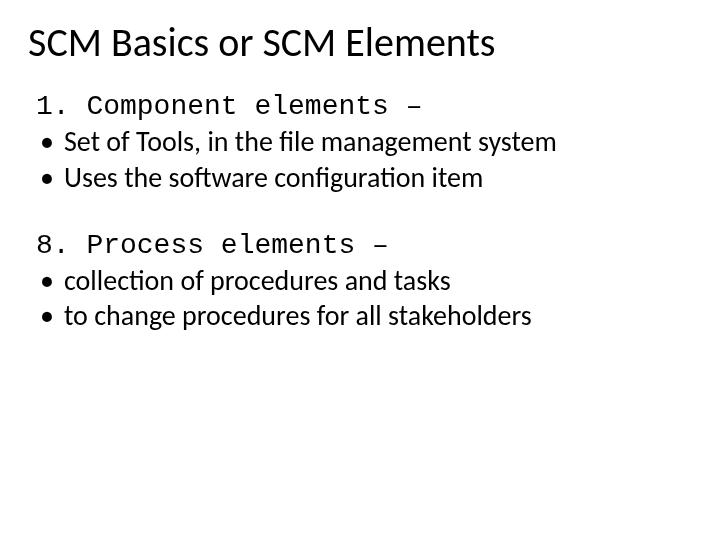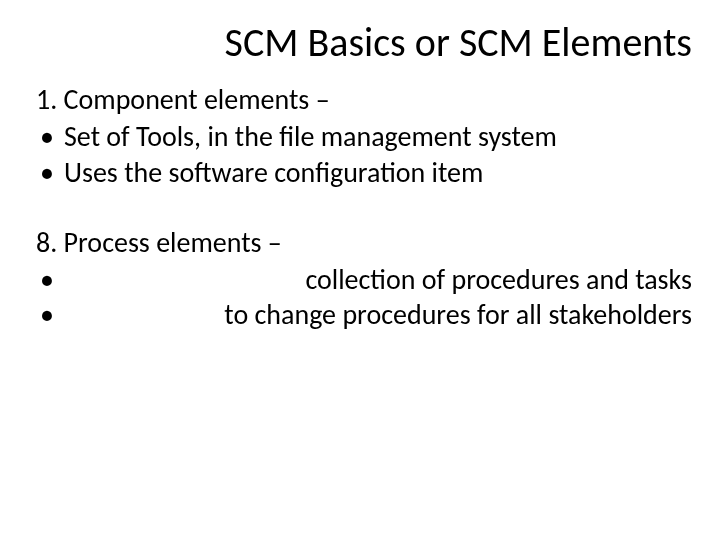--- a/index.html
+++ b/index.html
@@ -11,30 +11,31 @@
     font-family: Calibri, "Segoe UI", Arial, sans-serif;
     color: #000;
   }
   .slide {
     width: 720px;
     height: 540px;
     box-sizing: border-box;
     padding: 18px 28px 0 28px;
   }
   .title {
-    text-align: right;
+    text-align: left;
     font-size: 40px;
     font-weight: 400;
-    margin: 0 0 15px 0;
+    margin: 0 0 24px 0;
     letter-spacing: 0px;
   }
   .section-heading {
     font-size: 28px;
     margin: 4px 0 2px 0;
     padding-left: 8px;
+    font-family: Liberation Mono, monospace;
   }
   .bullets {
     list-style: none;
     margin: 0 0 34px 0;
     padding: 0 0 0 8px;
   }
   .bullets li {
     font-size: 28px;
     line-height: 1.28;
     padding-left: 28px;
@@ -53,17 +54,17 @@
 <div class="slide">
   <h1 class="title">SCM Basics or SCM Elements</h1>
 
   <div class="section-heading">1. Component elements –</div>
   <ul class="bullets">
     <li>Set of Tools, in the file management system</li>
     <li>Uses the software configuration item</li>
   </ul>
 
   <div class="section-heading">8. Process elements –</div>
-  <ul class="bullets" style="margin-bottom:15px;text-align:right;">
+  <ul class="bullets" style="margin-bottom:15px;">
     <li>collection of procedures and tasks</li>
     <li>to change procedures for all stakeholders</li>
   </ul>
 </div>
 
 </body></html>

